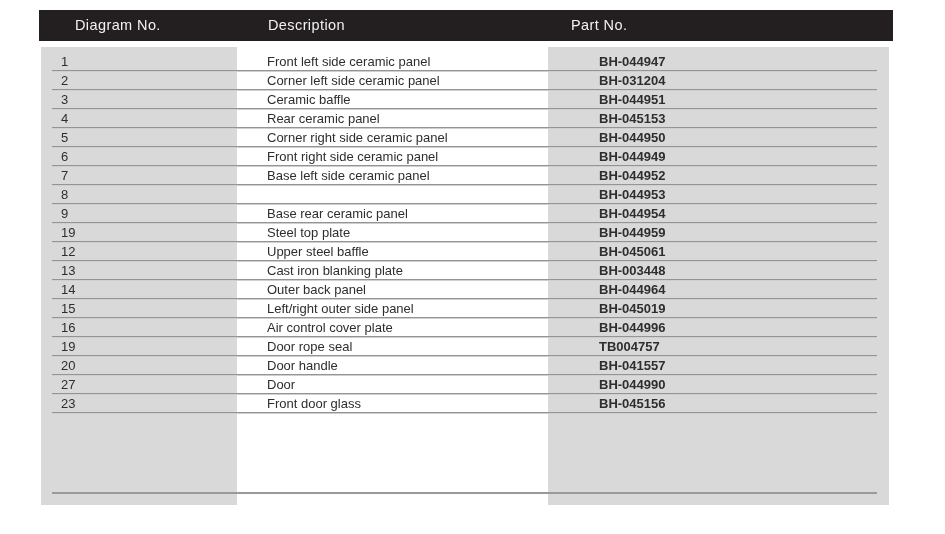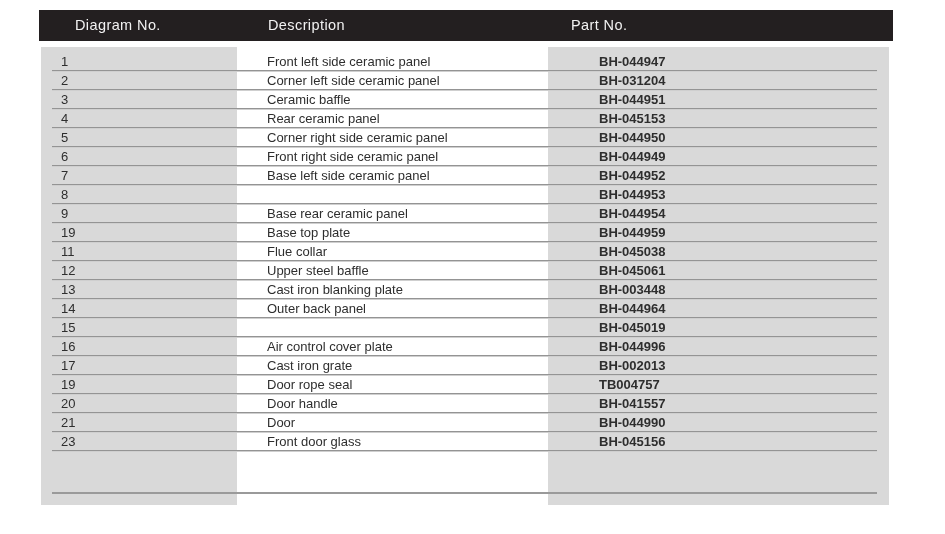--- a/index.html
+++ b/index.html
@@ -166,29 +166,24 @@
   </div>
 
   <div class="table-row">
     <span class="cell c-no">9</span>
     <span class="cell c-desc">Base rear ceramic panel</span>
     <span class="cell c-part">BH-044954</span>
   </div>
 
   <div class="table-row">
     <span class="cell c-no">19</span>
-    <span class="cell c-desc">Base top plate</span>
+    <span class="cell c-desc">Steel top plate</span>
     <span class="cell c-part">BH-044959</span>
   </div>
 
-  <div class="table-row">
-    <span class="cell c-no">11</span>
-    <span class="cell c-desc">Flue collar</span>
-    <span class="cell c-part">BH-045038</span>
-  </div>
 
   <div class="table-row">
     <span class="cell c-no">12</span>
     <span class="cell c-desc">Upper steel baffle</span>
     <span class="cell c-part">BH-045061</span>
   </div>
 
   <div class="table-row">
     <span class="cell c-no">13</span>
     <span class="cell c-desc">Cast iron blanking plate</span>
@@ -196,50 +191,46 @@
   </div>
 
   <div class="table-row">
     <span class="cell c-no">14</span>
     <span class="cell c-desc">Outer back panel</span>
     <span class="cell c-part">BH-044964</span>
   </div>
 
   <div class="table-row">
     <span class="cell c-no">15</span>
+    <span class="cell c-desc">Left/right outer side panel</span>
     <span class="cell c-part">BH-045019</span>
   </div>
 
   <div class="table-row">
     <span class="cell c-no">16</span>
     <span class="cell c-desc">Air control cover plate</span>
     <span class="cell c-part">BH-044996</span>
   </div>
 
-  <div class="table-row">
-    <span class="cell c-no">17</span>
-    <span class="cell c-desc">Cast iron grate</span>
-    <span class="cell c-part">BH-002013</span>
-  </div>
 
 
   <div class="table-row">
     <span class="cell c-no">19</span>
     <span class="cell c-desc">Door rope seal</span>
     <span class="cell c-part">TB004757</span>
   </div>
 
   <div class="table-row">
     <span class="cell c-no">20</span>
     <span class="cell c-desc">Door handle</span>
     <span class="cell c-part">BH-041557</span>
   </div>
 
   <div class="table-row">
-    <span class="cell c-no">21</span>
+    <span class="cell c-no">27</span>
     <span class="cell c-desc">Door</span>
     <span class="cell c-part">BH-044990</span>
   </div>
 
 
   <div class="table-row">
     <span class="cell c-no">23</span>
     <span class="cell c-desc">Front door glass</span>
     <span class="cell c-part">BH-045156</span>
   </div>

